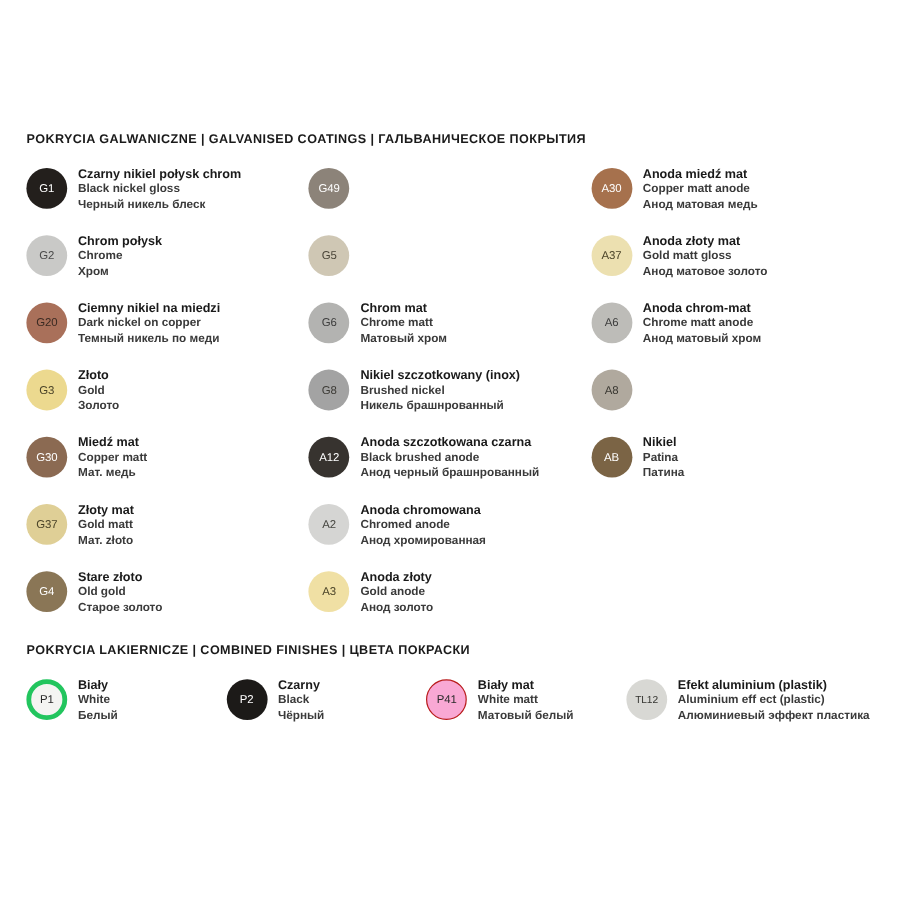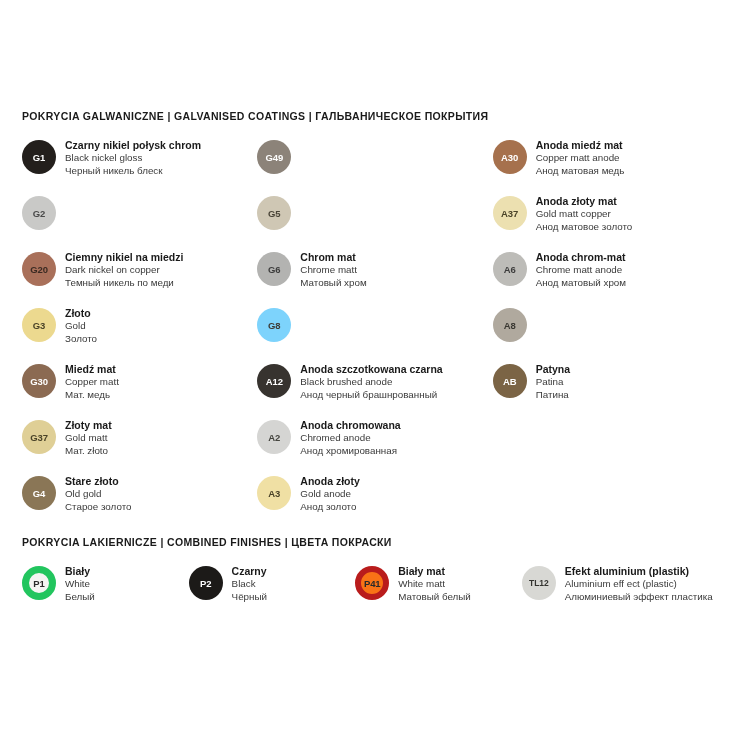--- a/index.html
+++ b/index.html
@@ -43,39 +43,40 @@
   }
   .swatch {
     width: 34px;
     height: 34px;
     min-width: 34px;
     border-radius: 50%;
     display: flex;
     align-items: center;
     justify-content: center;
     font-size: 9.5px;
-    font-weight: bold;
+    font-weight: normal;
     letter-spacing: -0.1px;
     margin-top: 2px;
     margin-right: 9px;
   }
   .txt {
     padding-top: 1px;
     line-height: 1.28;
   }
   .t1 {
     font-size: 10.5px;
     font-weight: bold;
     color: #1a1a1a;
     white-space: nowrap;
   }
   .t2, .t3 {
     font-size: 9.8px;
     color: #3a3a3a;
     white-space: nowrap;
+    font-weight: bold;
   }
   .second-section {
     margin-top: 6px;
   }
   .grid-bottom {
     display: flex;
     flex-direction: row;
   }
   .col-b {
     width: 177px;
@@ -97,20 +98,25 @@
       <div class="entry">
         <div class="swatch" style="background:#231f1c;color:#ffffff">G1</div>
         <div class="txt">
           <div class="t1">Czarny nikiel połysk chrom</div>
           <div class="t2">Black nickel gloss</div>
           <div class="t3">Черный никель блеск</div>
         </div>
       </div>
       <div class="entry">
         <div class="swatch" style="background:#c9c9c7;color:#4a4a4a">G2</div>
+        <div class="txt">
+          <div class="t1">Chrom połysk</div>
+          <div class="t2">Chrome</div>
+          <div class="t3">Хром</div>
+        </div>
       </div>
       <div class="entry">
         <div class="swatch" style="background:#a9705a;color:#3a2a22">G20</div>
         <div class="txt">
           <div class="t1">Ciemny nikiel na miedzi</div>
           <div class="t2">Dark nickel on copper</div>
           <div class="t3">Темный никель по меди</div>
         </div>
       </div>
       <div class="entry">
@@ -156,21 +162,26 @@
       </div>
       <div class="entry">
         <div class="swatch" style="background:#b3b3b1;color:#3d3d3d">G6</div>
         <div class="txt">
           <div class="t1">Chrom mat</div>
           <div class="t2">Chrome matt</div>
           <div class="t3">Матовый хром</div>
         </div>
       </div>
       <div class="entry">
-        <div class="swatch" style="background:#7dd3fc;color:#3d3b36">G8</div>
+        <div class="swatch" style="background:#a3a3a3;color:#3d3b36">G8</div>
+        <div class="txt">
+          <div class="t1">Nikiel szczotkowany (inox)</div>
+          <div class="t2">Brushed nickel</div>
+          <div class="t3">Никель брашнрованный</div>
+        </div>
       </div>
       <div class="entry">
         <div class="swatch" style="background:#37332f;color:#ffffff">A12</div>
         <div class="txt">
           <div class="t1">Anoda szczotkowana czarna</div>
           <div class="t2">Black brushed anode</div>
           <div class="t3">Анод черный брашнрованный</div>
         </div>
       </div>
       <div class="entry">
@@ -197,74 +208,74 @@
         <div class="txt">
           <div class="t1">Anoda miedź mat</div>
           <div class="t2">Copper matt anode</div>
           <div class="t3">Анод матовая медь</div>
         </div>
       </div>
       <div class="entry">
         <div class="swatch" style="background:#ece0b0;color:#4a4328">A37</div>
         <div class="txt">
           <div class="t1">Anoda złoty mat</div>
-          <div class="t2">Gold matt copper</div>
+          <div class="t2">Gold matt gloss</div>
           <div class="t3">Анод матовое золото</div>
         </div>
       </div>
       <div class="entry">
         <div class="swatch" style="background:#bdbcb8;color:#3d3d3d">A6</div>
         <div class="txt">
           <div class="t1">Anoda chrom-mat</div>
           <div class="t2">Chrome matt anode</div>
           <div class="t3">Анод матовый хром</div>
         </div>
       </div>
       <div class="entry">
         <div class="swatch" style="background:#b0a99e;color:#3a3832">A8</div>
       </div>
       <div class="entry">
         <div class="swatch" style="background:#7b6445;color:#ffffff">AB</div>
         <div class="txt">
-          <div class="t1">Patyna</div>
+          <div class="t1">Nikiel</div>
           <div class="t2">Patina</div>
           <div class="t3">Патина</div>
         </div>
       </div>
     </div>
 
   </div>
 
   <div class="second-section">
     <div class="section-title">POKRYCIA LAKIERNICZE | COMBINED FINISHES | ЦВЕТА ПОКРАСКИ</div>
 
     <div class="grid-bottom">
       <div class="col-b">
         <div class="entry">
-          <div class="swatch" style="background:#f4f4f2;color:#2a2a2a;border:7px solid #22c55e">P1</div>
+          <div class="swatch" style="background:#f4f4f2;color:#2a2a2a;border:4px solid #22c55e">P1</div>
           <div class="txt">
             <div class="t1">Biały</div>
             <div class="t2">White</div>
             <div class="t3">Белый</div>
           </div>
         </div>
       </div>
       <div class="col-b">
         <div class="entry">
           <div class="swatch" style="background:#1c1a18;color:#ffffff">P2</div>
           <div class="txt">
             <div class="t1">Czarny</div>
             <div class="t2">Black</div>
             <div class="t3">Чёрный</div>
           </div>
         </div>
       </div>
       <div class="col-b">
         <div class="entry">
-          <div class="swatch" style="background:#f97316;color:#2a2a2a;border:6px solid #b91c1c">P41</div>
+          <div class="swatch" style="background:#f9a8d4;color:#2a2a2a;border:1px solid #b91c1c">P41</div>
           <div class="txt">
             <div class="t1">Biały mat</div>
             <div class="t2">White matt</div>
             <div class="t3">Матовый белый</div>
           </div>
         </div>
       </div>
       <div class="col-b wide">
         <div class="entry">
           <div class="swatch" style="background:#d8d8d4;color:#33332f;font-size:8.5px">TL12</div>

